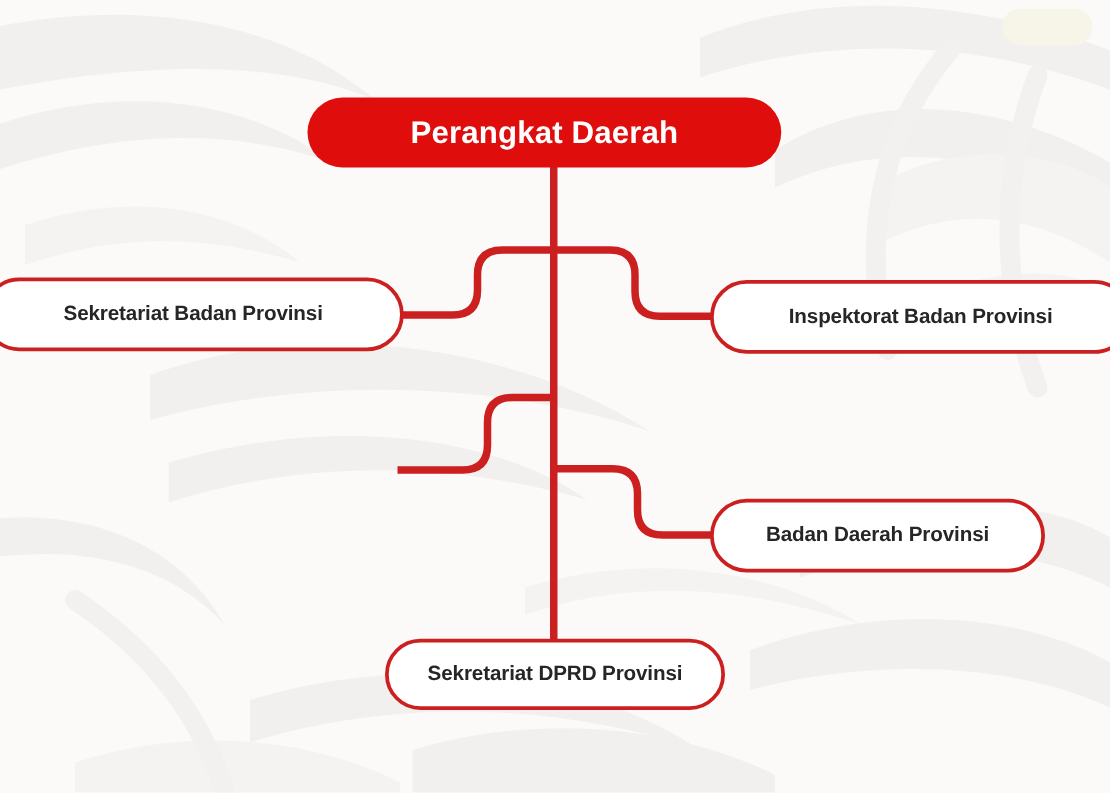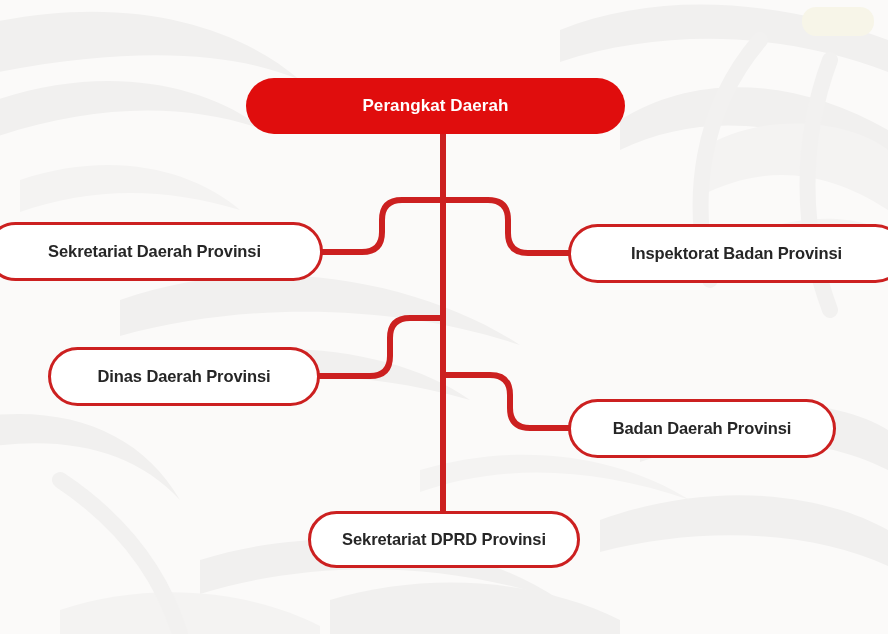--- a/index.html
+++ b/index.html
@@ -62,21 +62,21 @@
     display: flex;
     align-items: center;
     justify-content: center;
     border-radius: 999px;
     white-space: nowrap;
   }
 
   .node-root {
     background: #e00d0d;
     color: #ffffff;
-    font-size: 17px;
+    font-size: 25px;
     font-weight: bold;
     letter-spacing: 0.1px;
   }
 
   .node-child {
     background: #ffffff;
     color: #262626;
     border: 3px solid #cc2020;
     font-size: 16.5px;
     font-weight: bold;
@@ -144,30 +144,27 @@
 
       <path d="M 443 375 L 490 375 Q 510 375 510 395 L 510 408 Q 510 428 530 428 L 570 428"></path>
     </g>
   </svg>
 
   <div class="node node-root" id="node-root">
     <span class="node-label">Perangkat Daerah</span>
   </div>
 
   <div class="node node-child" id="node-sekda">
-    <span class="node-label">Sekretariat Daerah Provinsi</span>
+    <span class="node-label">Sekretariat Badan Provinsi</span>
   </div>
 
   <div class="node node-child" id="node-inspektorat">
     <span class="node-label">Inspektorat Badan Provinsi</span>
   </div>
 
-  <div class="node node-child" id="node-dinas">
-    <span class="node-label">Dinas Daerah Provinsi</span>
-  </div>
 
   <div class="node node-child" id="node-badan">
     <span class="node-label">Badan Daerah Provinsi</span>
   </div>
 
   <div class="node node-child" id="node-dprd">
     <span class="node-label">Sekretariat DPRD Provinsi</span>
   </div>
 
 </div>

